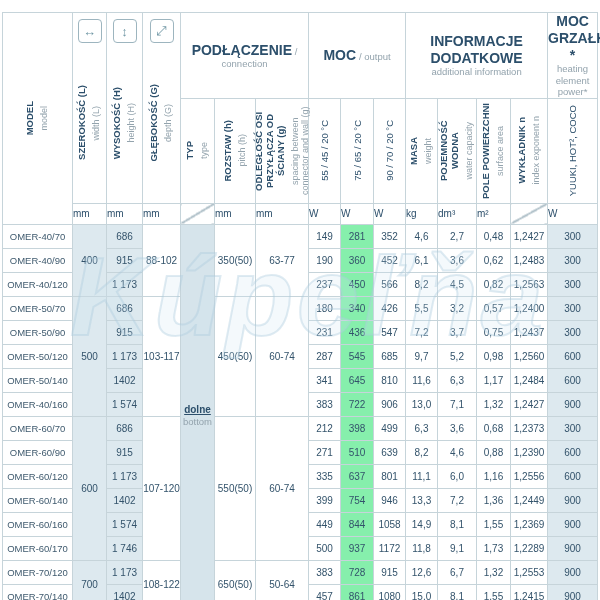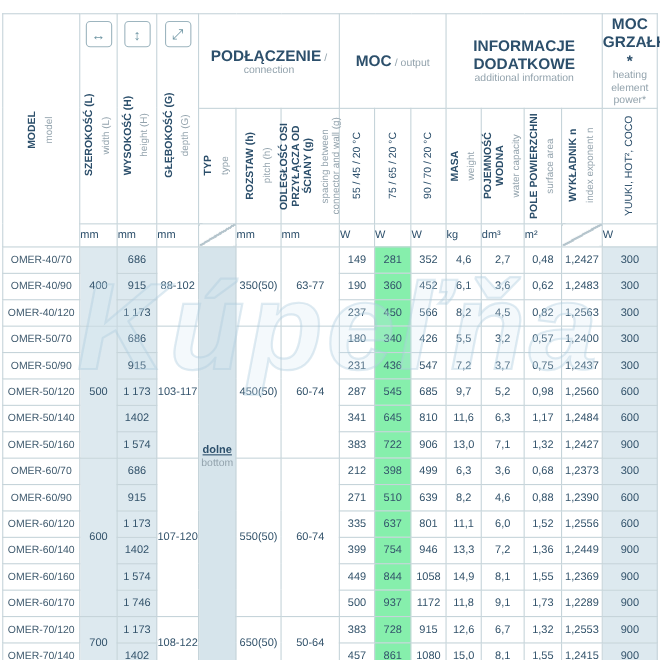--- a/index.html
+++ b/index.html
@@ -308,21 +308,21 @@
       <td>341</td>
       <td class="tl">645</td>
       <td>810</td>
       <td>11,6</td>
       <td>6,3</td>
       <td>1,17</td>
       <td>1,2484</td>
       <td class="tw">600</td>
     </tr>
     <tr>
-      <td class="m">OMER-50/160</td>
+      <td class="m">OMER-40/160</td>
       <td class="tw">1 574</td>
       <td>383</td>
       <td class="tl">722</td>
       <td>906</td>
       <td>13,0</td>
       <td>7,1</td>
       <td>1,32</td>
       <td>1,2427</td>
       <td class="tw">900</td>
     </tr>
@@ -355,21 +355,21 @@
       <td class="tw">600</td>
     </tr>
     <tr>
       <td class="m">OMER-60/120</td>
       <td class="tw">1 173</td>
       <td>335</td>
       <td class="tl">637</td>
       <td>801</td>
       <td>11,1</td>
       <td>6,0</td>
-      <td>1,52</td>
+      <td>1,16</td>
       <td>1,2556</td>
       <td class="tw">600</td>
     </tr>
     <tr>
       <td class="m">OMER-60/140</td>
       <td class="tw">1402</td>
       <td>399</td>
       <td class="tl">754</td>
       <td>946</td>
       <td>13,3</td>

